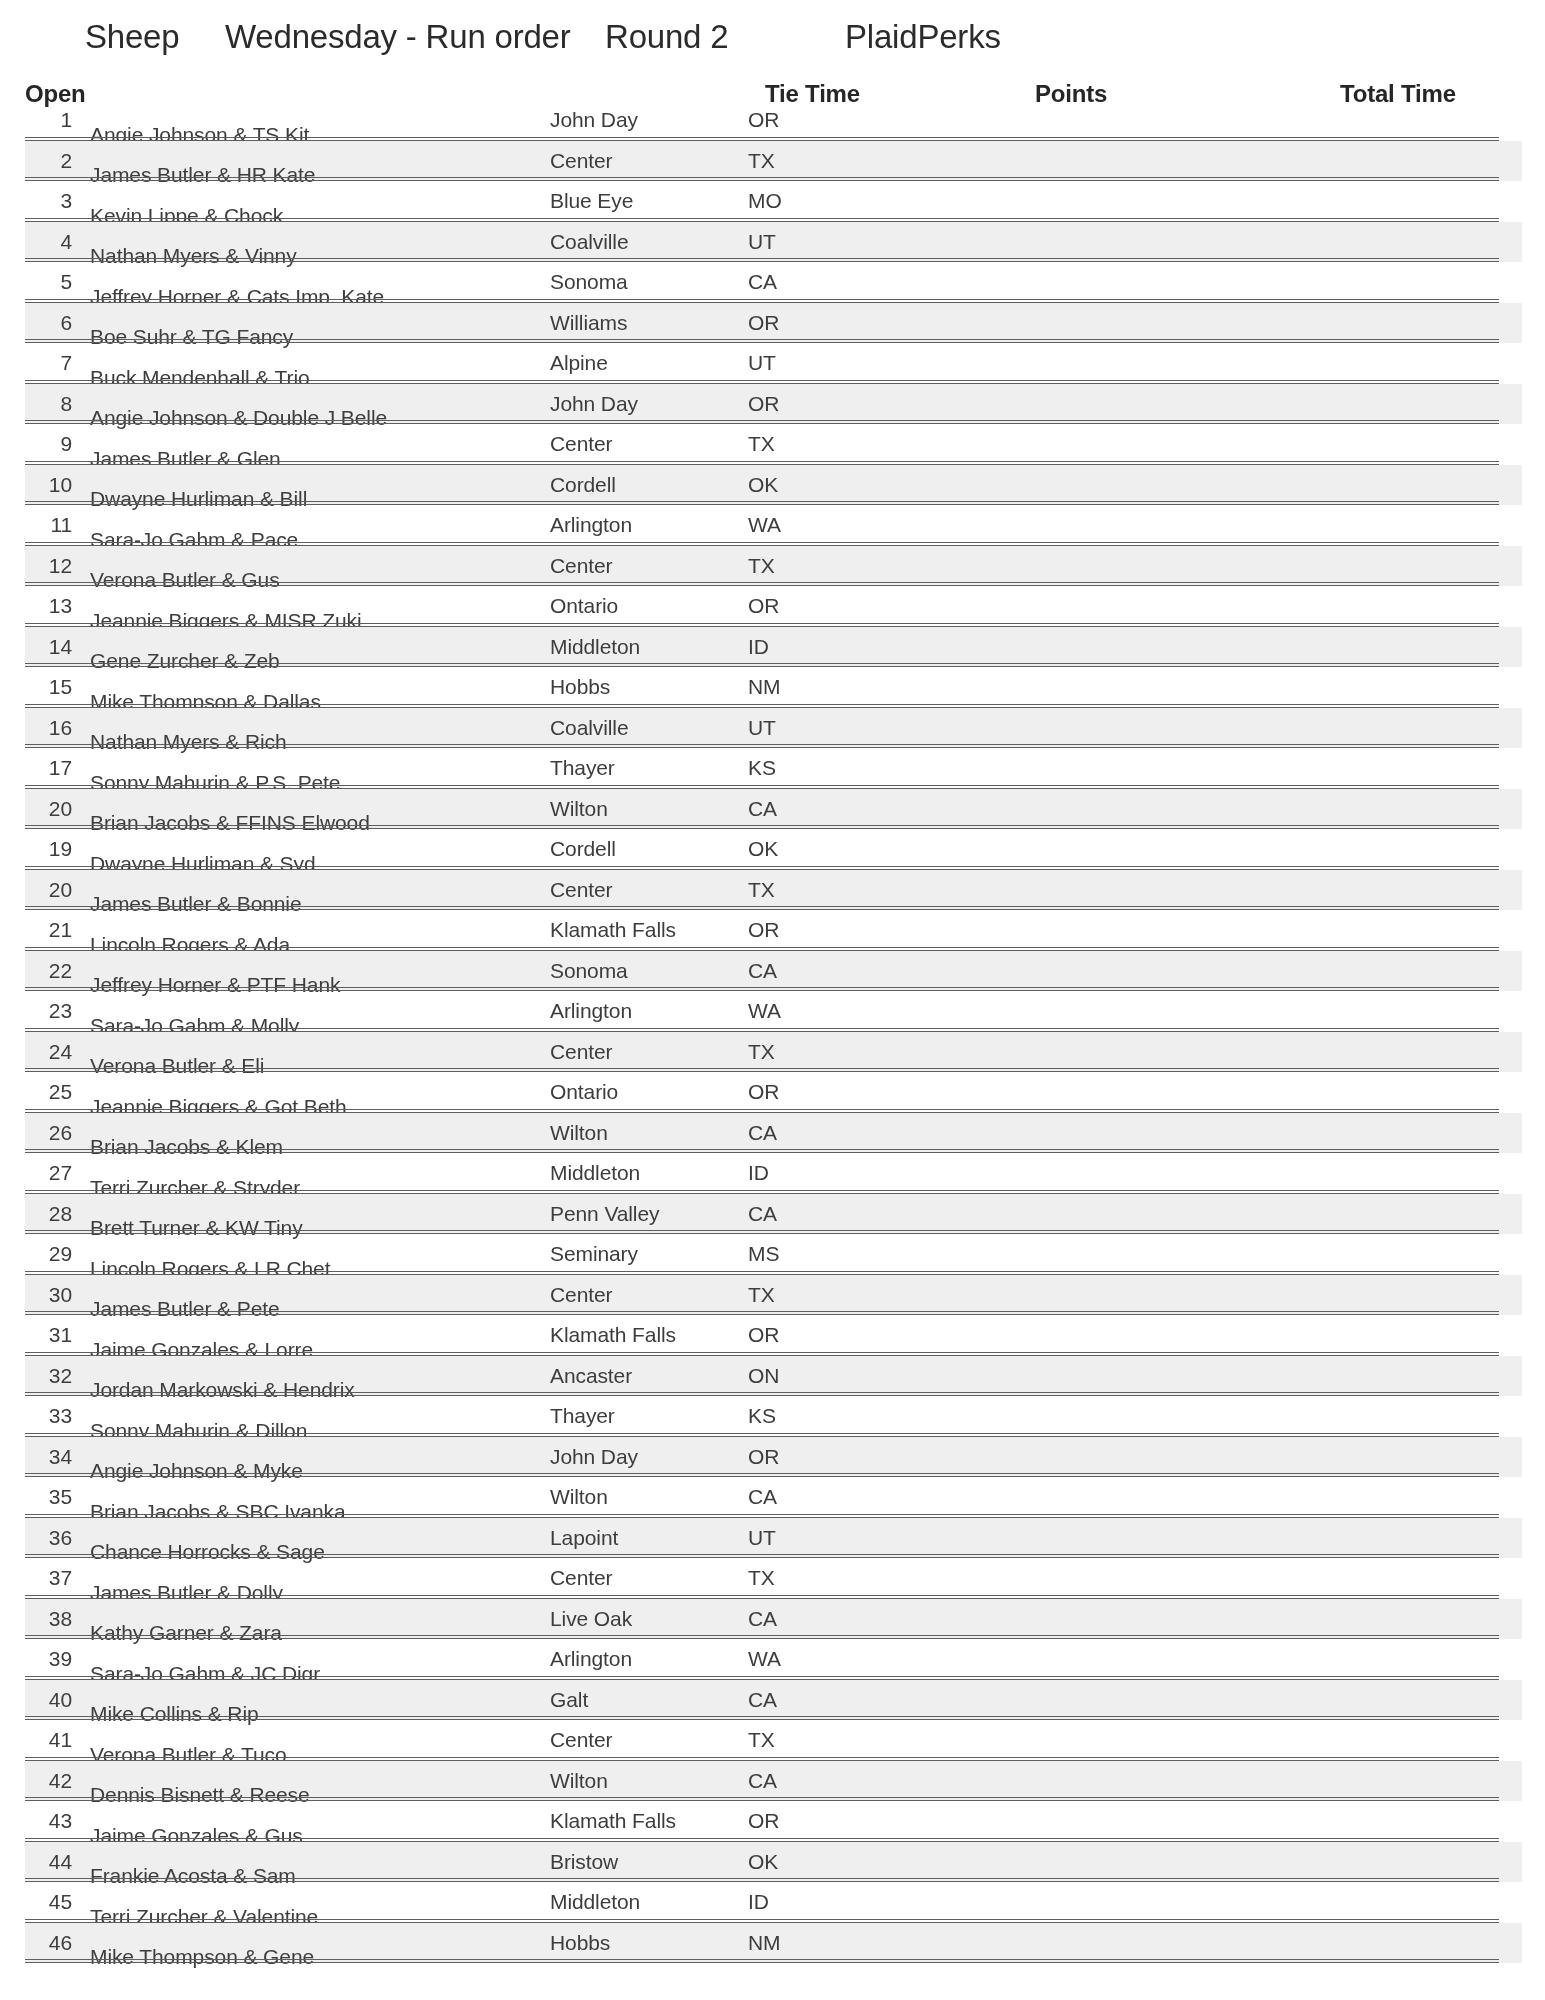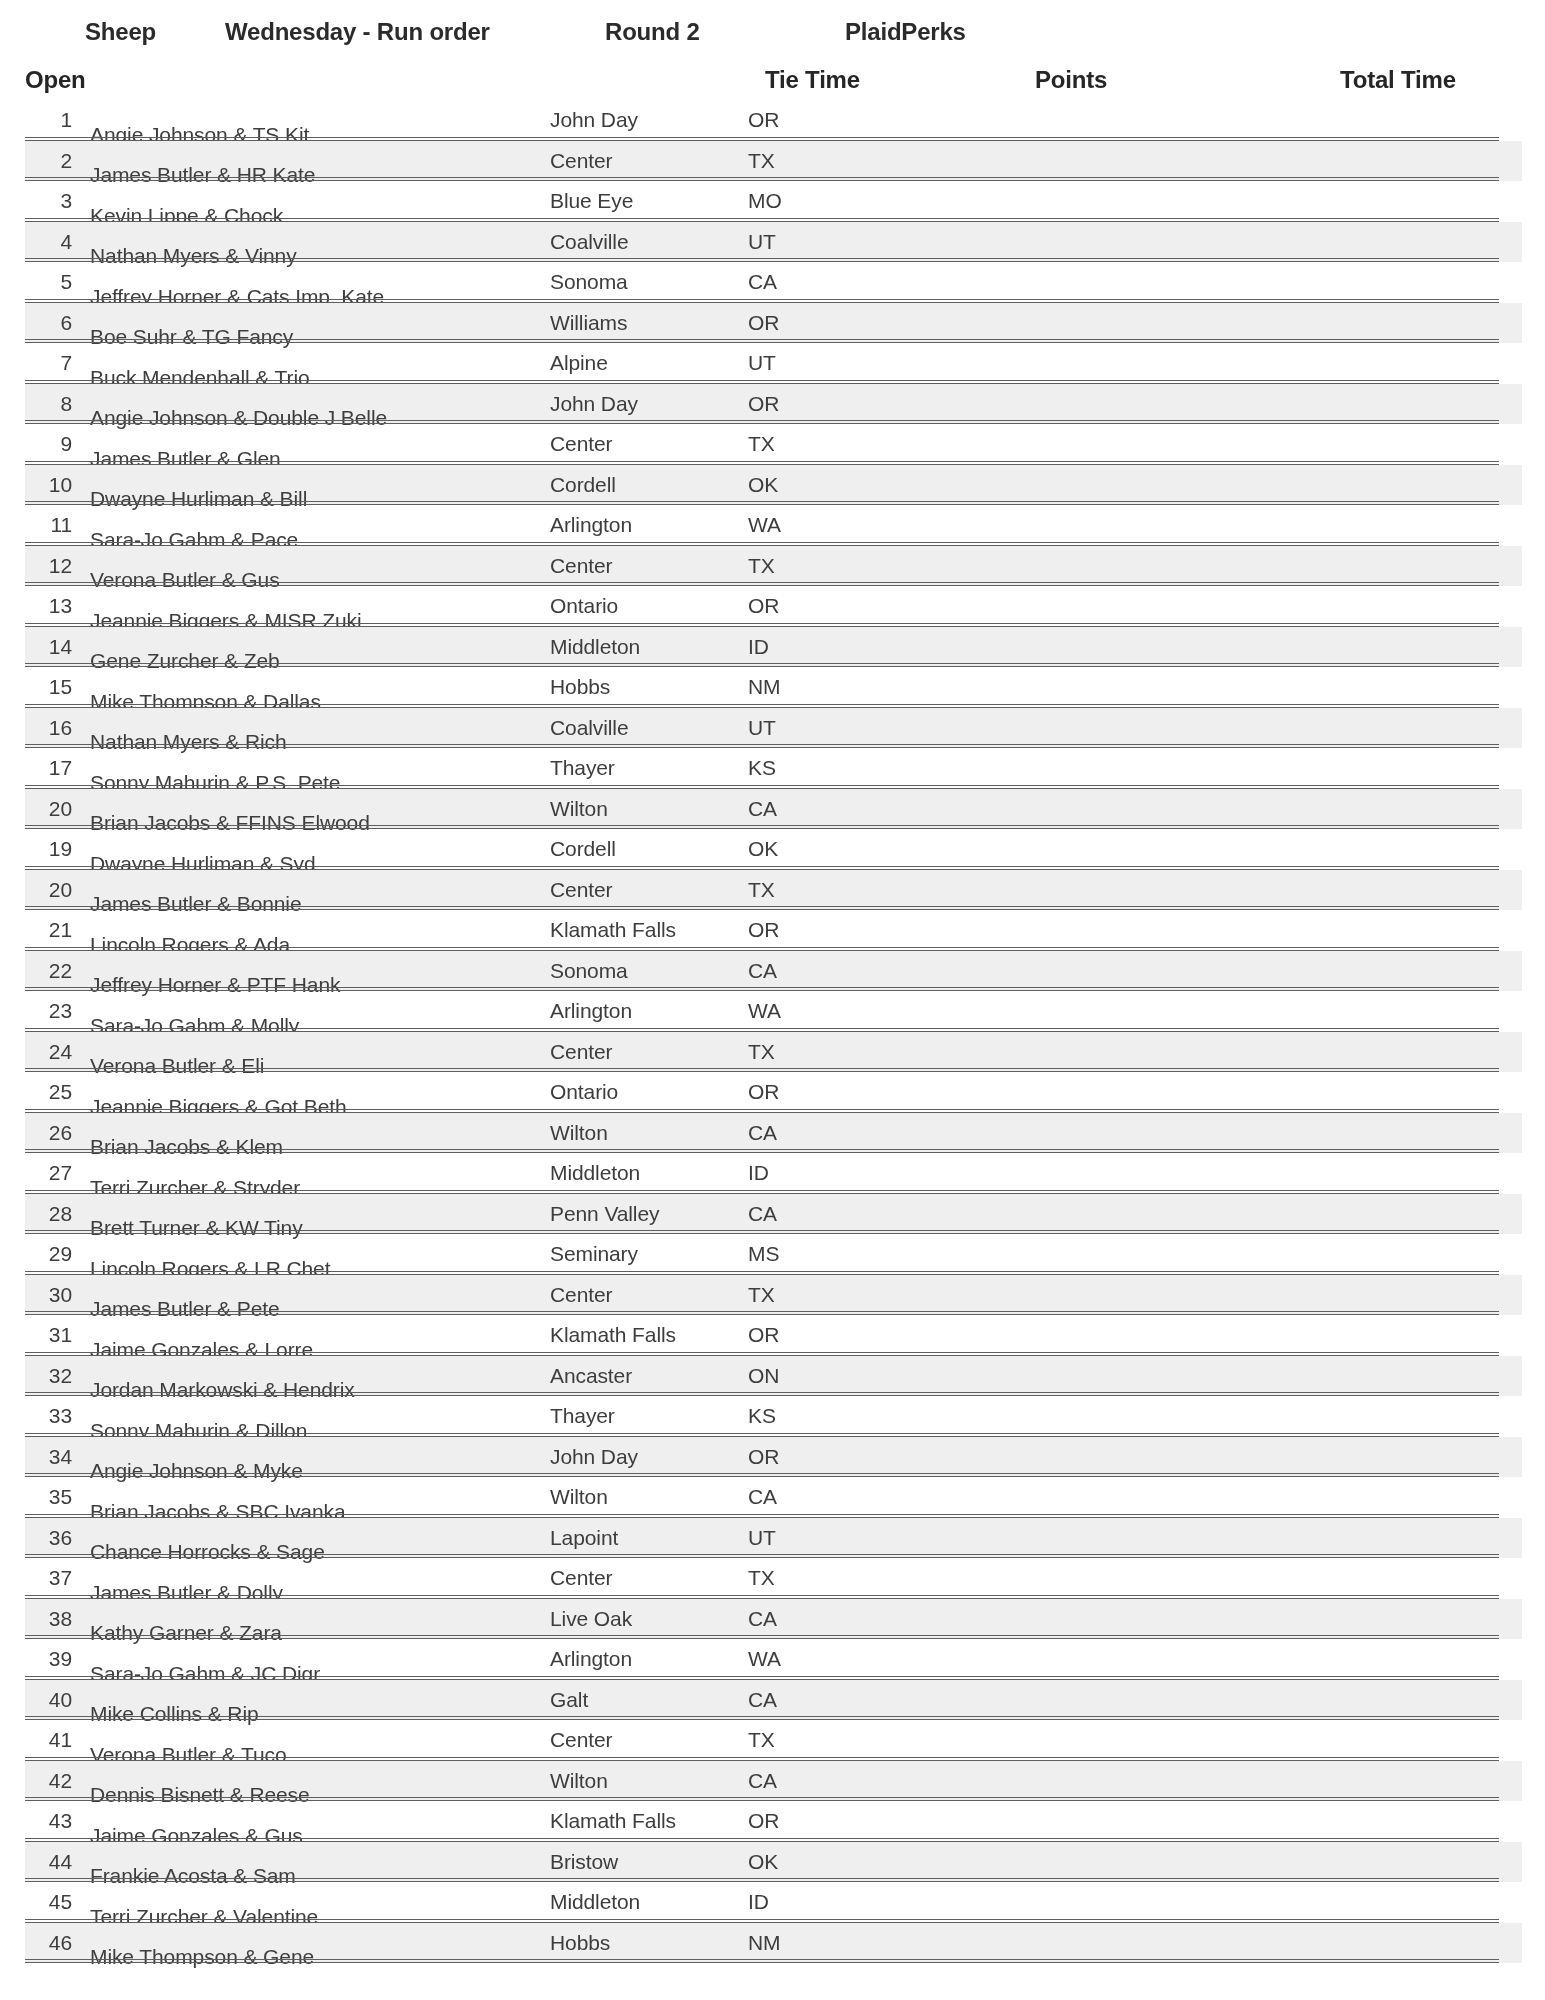--- a/index.html
+++ b/index.html
@@ -13,35 +13,35 @@
     height: 2000px;
     background: #ffffff;
     font-family: "Liberation Sans", sans-serif;
     color: #3d3d3d;
     overflow: hidden;
   }
   
   .titlebar span {
     position: absolute;
     top: 18px;
-    font-size: 24px;
-    font-weight: 700;
+    font-size: 33px;
+    font-weight: 400;
     color: #2b2b2b;
     white-space: nowrap;
     letter-spacing: -0.2px;
   }
   .title-event    { left: 85px;  }
   .title-runorder { left: 225px; }
   .title-round    { left: 605px; }
   .title-sponsor  { left: 845px; color: #757575; }
 
   
   .colheads span {
     position: absolute;
-    top: 66px;
+    top: 80px;
     font-size: 24px;
     font-weight: 600;
     color: #262626;
     white-space: nowrap;
     letter-spacing: -0.2px;
   }
   .colhead-open   { left: 25px;   }
   .colhead-tie    { left: 765px;  }
   .colhead-points { left: 1035px; }
   .colhead-total  { left: 1340px; }

